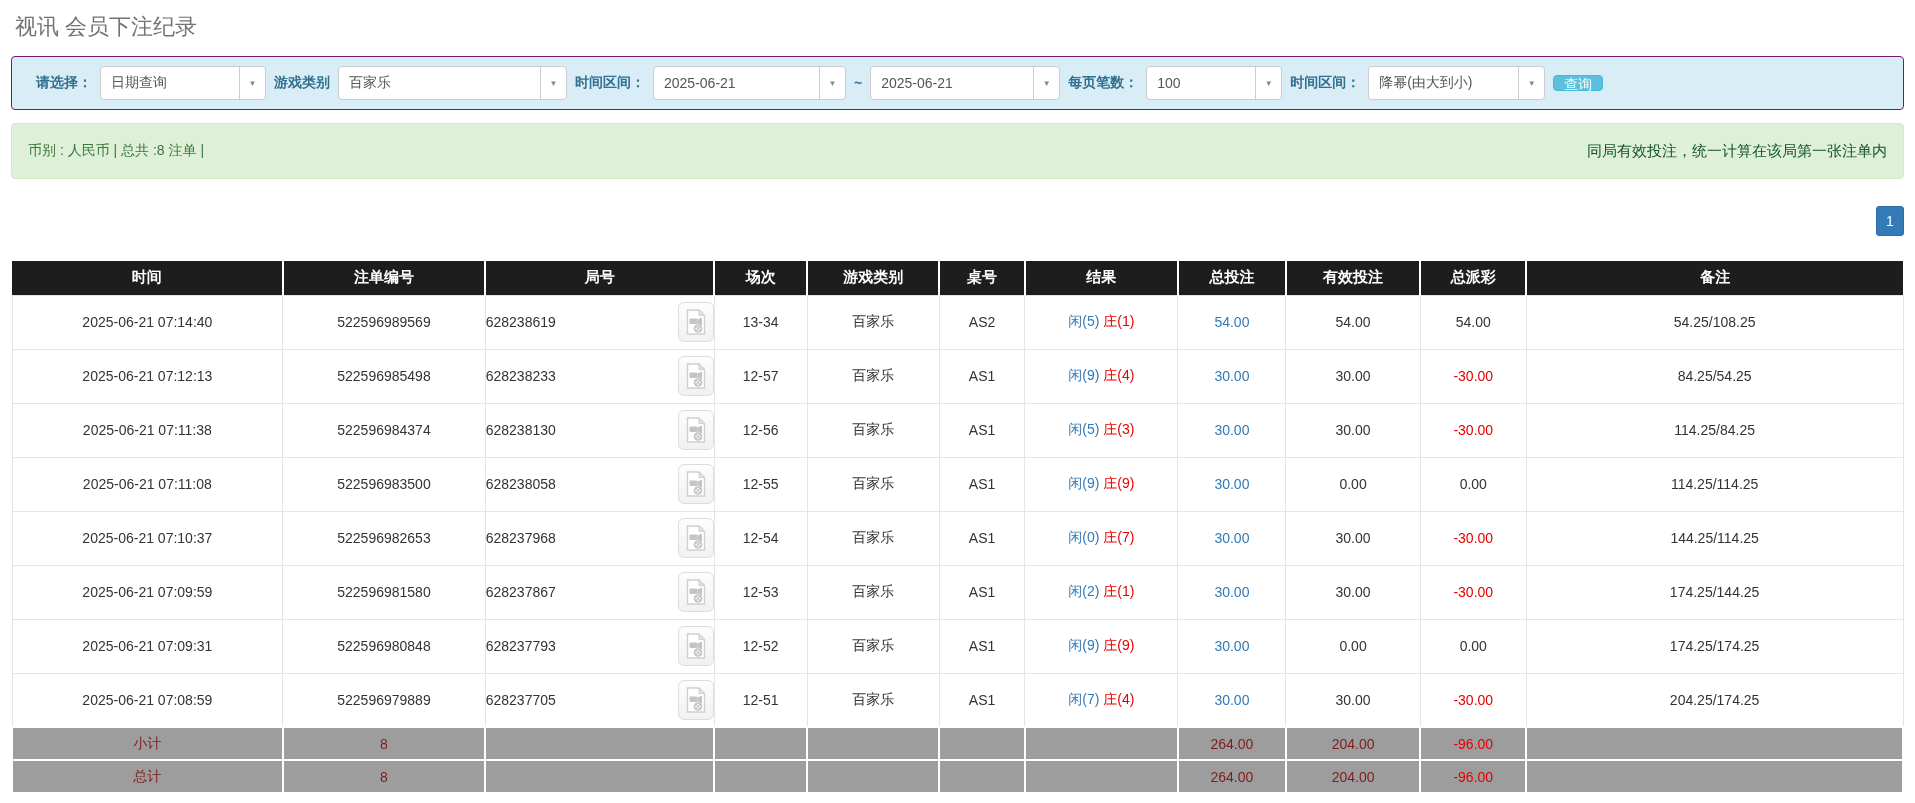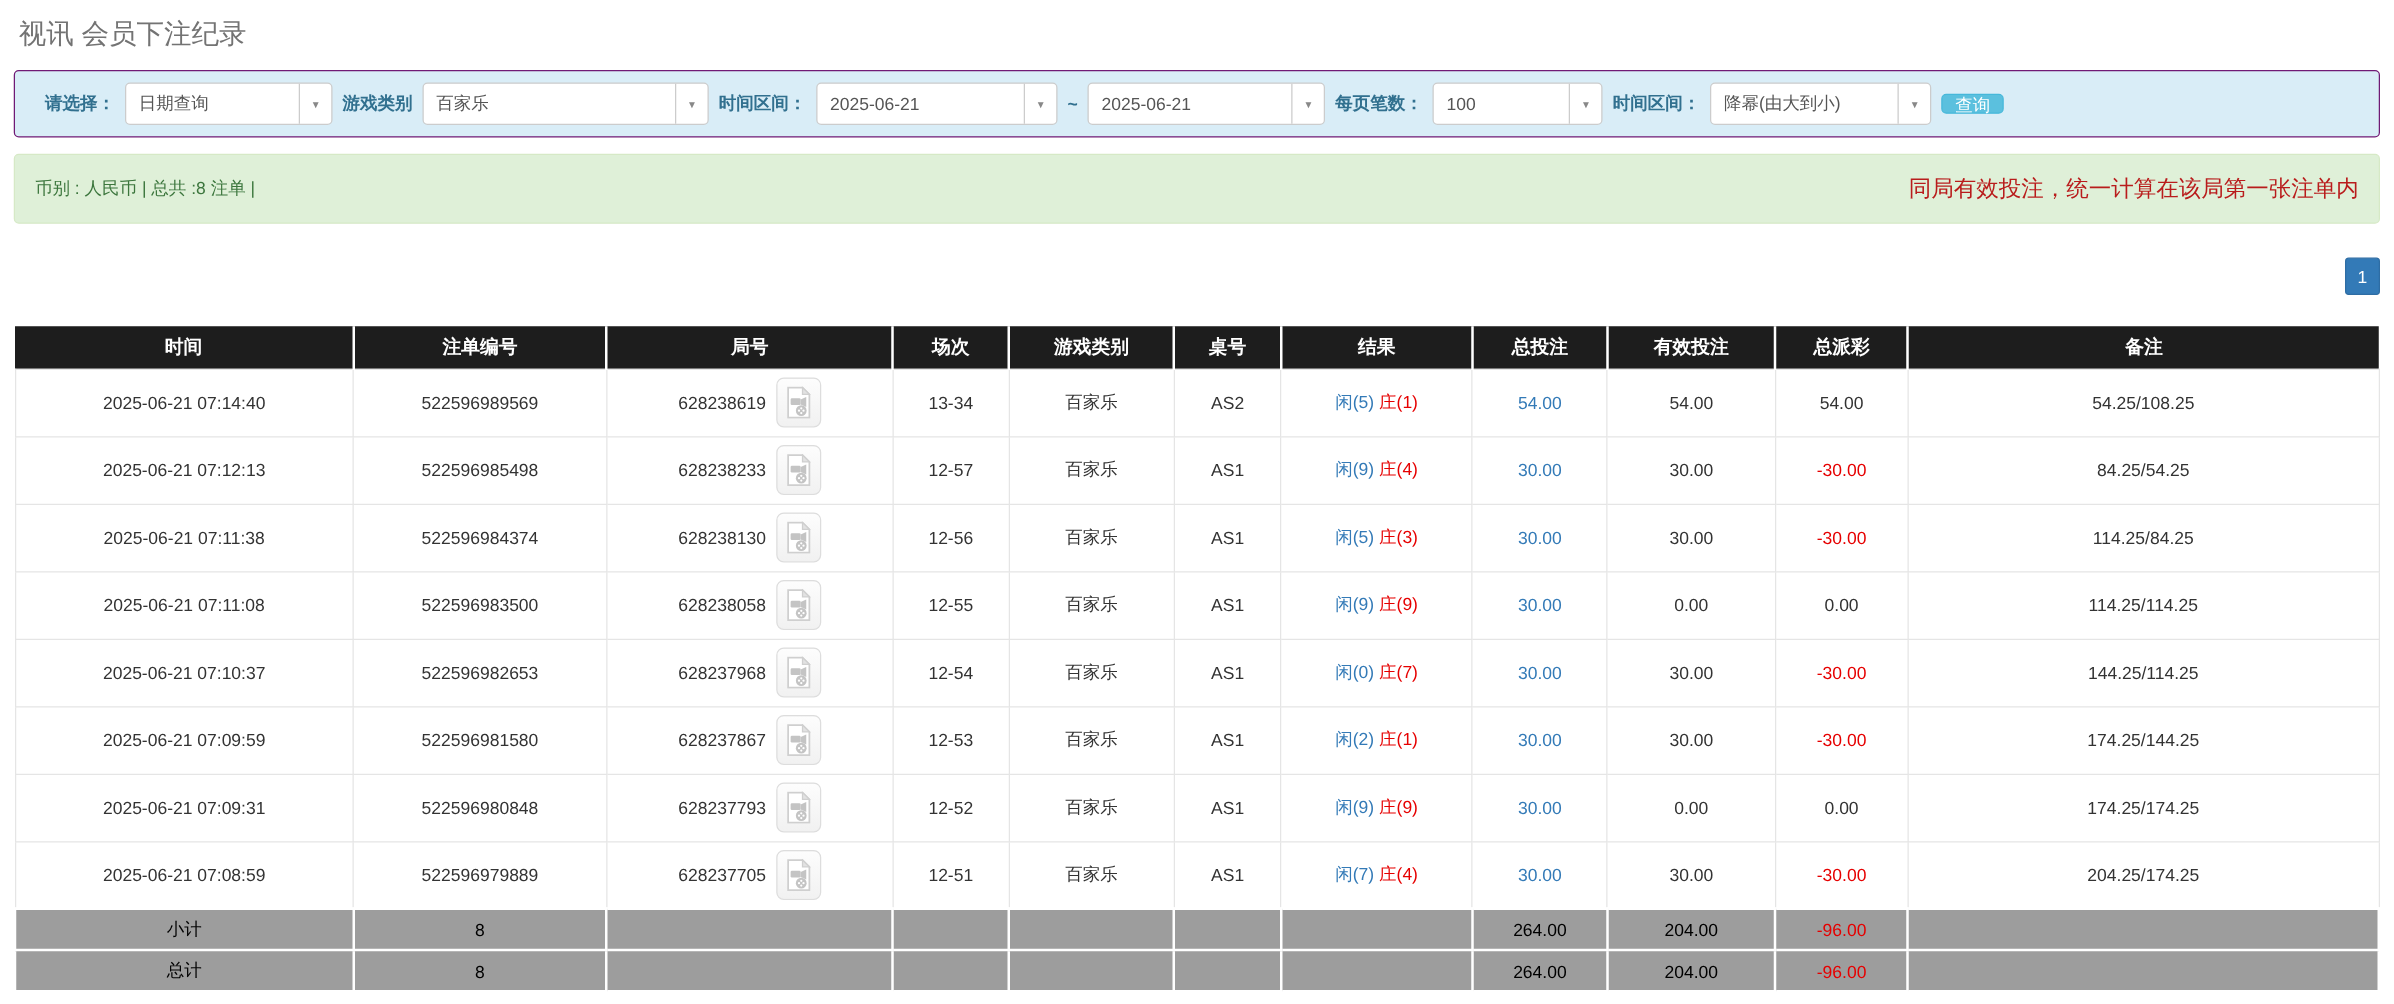--- a/index.html
+++ b/index.html
@@ -19,41 +19,41 @@
   .combo .caret { width: 26px; align-self: stretch; border-left: 1px solid #ccc;
     display: flex; align-items: center; justify-content: center; color: #888; font-size: 8px; }
   .tilde { color: #31708f; font-weight: bold; }
   .btn-query { height: 16px; min-width: 46px; padding: 0 10px; background: #5bc0de; color: #fff;
     border: 1px solid #46b8da; border-radius: 4px; font-size: 14px; cursor: pointer; }
 
   
   .summary-bar { margin-top: 13px; height: 56px; background: #dff0d8; border: 1px solid #d6e9c6;
     border-radius: 4px; display: flex; align-items: center; justify-content: space-between; padding: 0 16px; }
   .summary-left { color: #3c763d; }
-  .summary-right { color: #b91c1c; font-size: 18px; text-align: right; }
+  .summary-right { color: #14532d; font-size: 15px; text-align: right; }
 
   
   .pager-row { margin-top: 27px; display: flex; justify-content: flex-end; }
   .page-btn { width: 28px; height: 30px; background: #337ab7; border: 1px solid #2e6da4;
     color: #fff; border-radius: 3px; display: flex; align-items: center; justify-content: center; cursor: pointer; }
 
   
   table { margin-top: 25px; width: 100%; border-collapse: collapse; table-layout: fixed; }
   thead th { background: #1d1d1d; color: #fff; font-weight: bold; font-size: 15px; height: 34px;
     border-left: 2px solid #fff; text-align: center; }
   thead th:first-child { border-left: none; }
   tbody td { height: 54px; border: 1px solid #e5e5e5; text-align: center; font-size: 14px;
     color: #333; background: #fff; overflow: hidden; }
-  tfoot td { height: 33px; background: #9d9d9d; color: #000000; text-align: center;
+  tfoot td { height: 33px; background: #9d9d9d; color: #7f1d1d; text-align: center;
     border: 2px solid #fff; font-size: 14px; }
   .link-blue { color: #337ab7; cursor: pointer; }
   .res-p { color: #337ab7; }
   .res-b { color: #e60000; }
   .neg { color: #e60000; }
-  .round-cell { display: flex; align-items: center; justify-content: center; gap: 8px; height: 100%; }
+  .round-cell { display: flex; align-items: center; justify-content: space-between; gap: 8px; height: 100%; }
   .video-btn { width: 36px; height: 40px; background: linear-gradient(#fdfdfd, #f1f1f1);
     border: 1px solid #ddd; border-radius: 6px; display: flex; align-items: center;
     justify-content: center; cursor: pointer; }
 </style>
 </head>
 <body>
 
 <div class="container">
 
   <div class="page-title">视讯 会员下注纪录</div>

